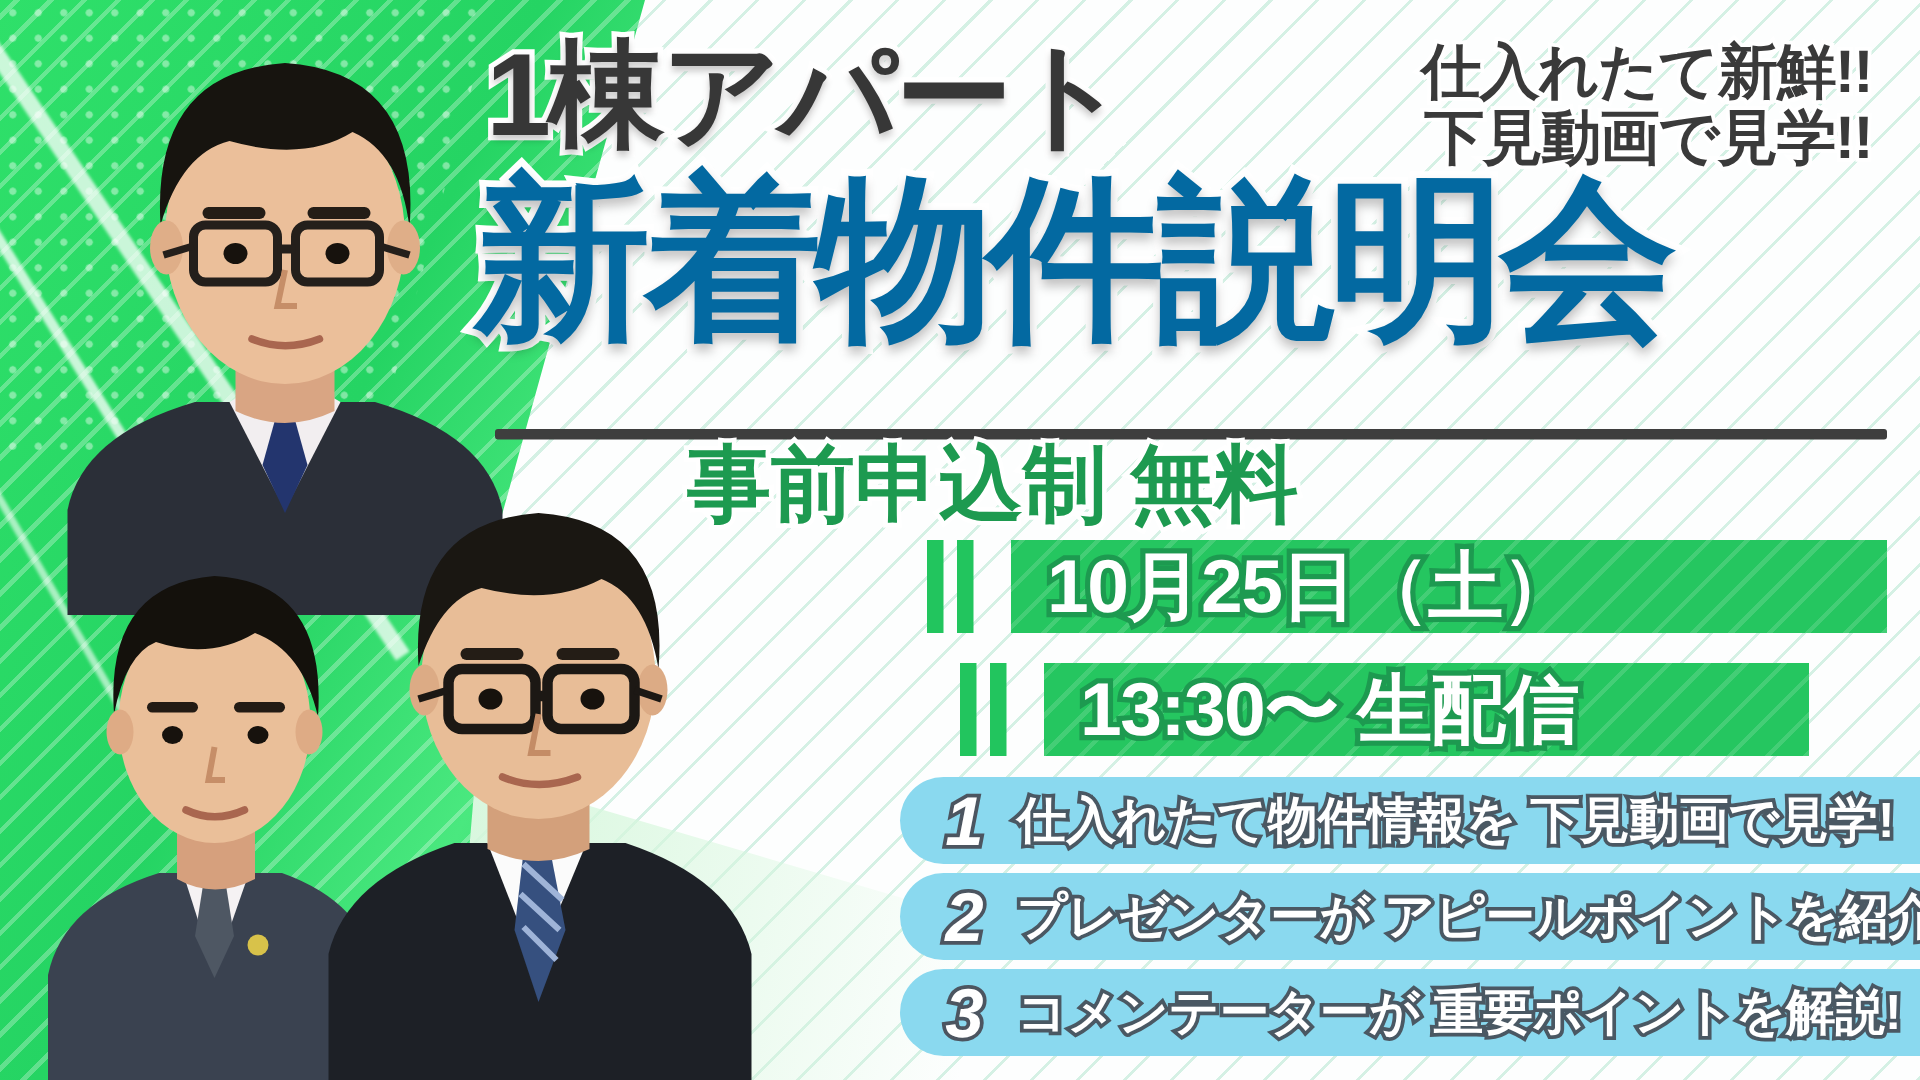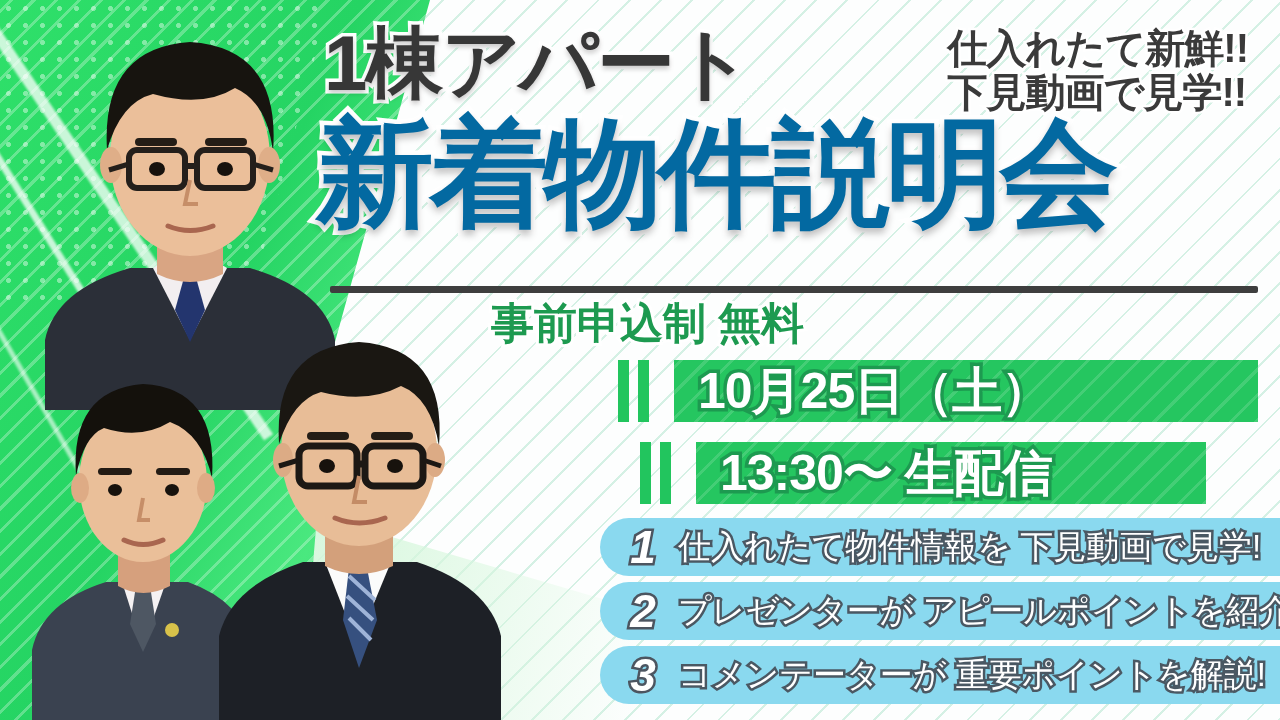--- a/index.html
+++ b/index.html
@@ -69,20 +69,21 @@
     font-size:78px;line-height:78px;font-weight:bold;
     color:#373737;
     letter-spacing:-2px;
     -webkit-text-stroke:7px #ffffff;
     paint-order:stroke fill;
     text-shadow:0 3px 5px rgba(0,0,0,.22);
     white-space:nowrap;
   }
   .tagline{
     position:absolute;right:18px;top:16px;
+    text-align:right;
     font-size:40px;line-height:44px;font-weight:bold;
     color:#3a3a3a;
     -webkit-text-stroke:5px #ffffff;
     paint-order:stroke fill;
     letter-spacing:-1px;
     white-space:nowrap;
   }
   .title-line2{
     position:absolute;left:0px;top:104px;
     font-size:118px;line-height:118px;font-weight:bold;
@@ -93,22 +94,22 @@
     text-shadow:0 5px 7px rgba(0,0,0,.25);
     white-space:nowrap;
   }
   .rule{
     position:absolute;left:14px;top:276px;width:928px;height:7px;
     background:#3e3e3e;border-radius:2px;
   }
 
   
   .subtitle{
-    position:absolute;left:491px;top:300px;
-    font-size:43px;line-height:46px;font-weight:bold;
+    position:absolute;left:458px;top:300px;
+    font-size:56px;line-height:46px;font-weight:bold;
     color:#1d9a50;
     -webkit-text-stroke:6px #ffffff;
     paint-order:stroke fill;
     letter-spacing:0px;
     white-space:nowrap;
   }
 
   
   .band{
     position:absolute;height:62px;
@@ -156,21 +157,21 @@
   }
   .list-num{
     width:58px;flex:0 0 58px;text-align:center;
     font-size:46px;font-weight:bold;font-style:italic;
     color:#ffffff;
     -webkit-text-stroke:5px #4c5560;
     paint-order:stroke fill;
     line-height:58px;
   }
   .list-label{
-    font-size:33px;font-weight:normal;color:#ffffff;
+    font-size:33px;font-weight:bold;color:#ffffff;
     -webkit-text-stroke:5px #4a5863;
     paint-order:stroke fill;
     white-space:nowrap;letter-spacing:0px;
     margin-left:6px;
   }
 
   
   .person{position:absolute;overflow:hidden;}
   .person svg{display:block;}
 

